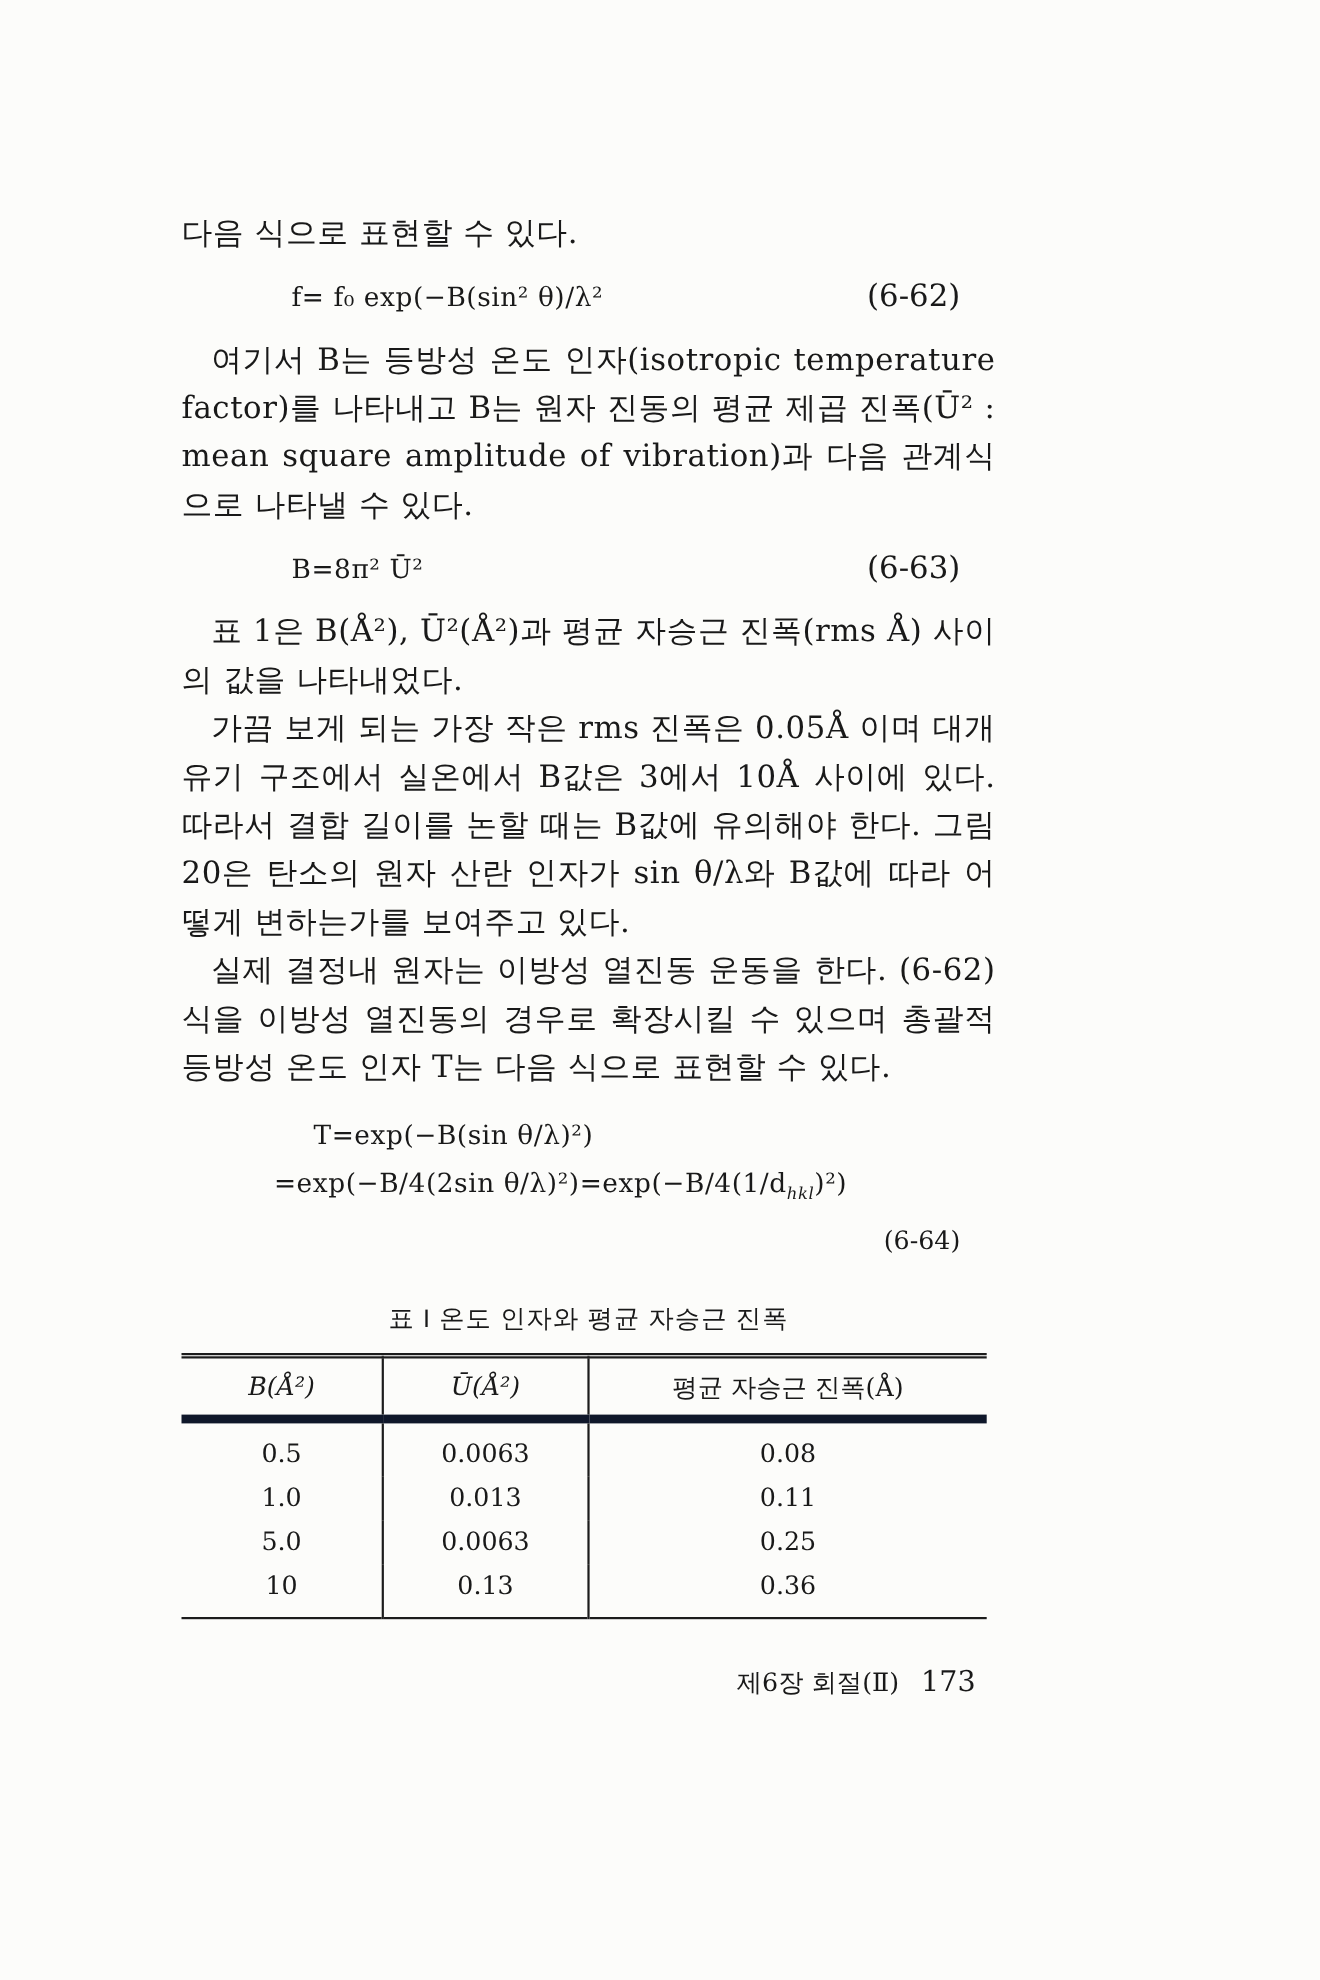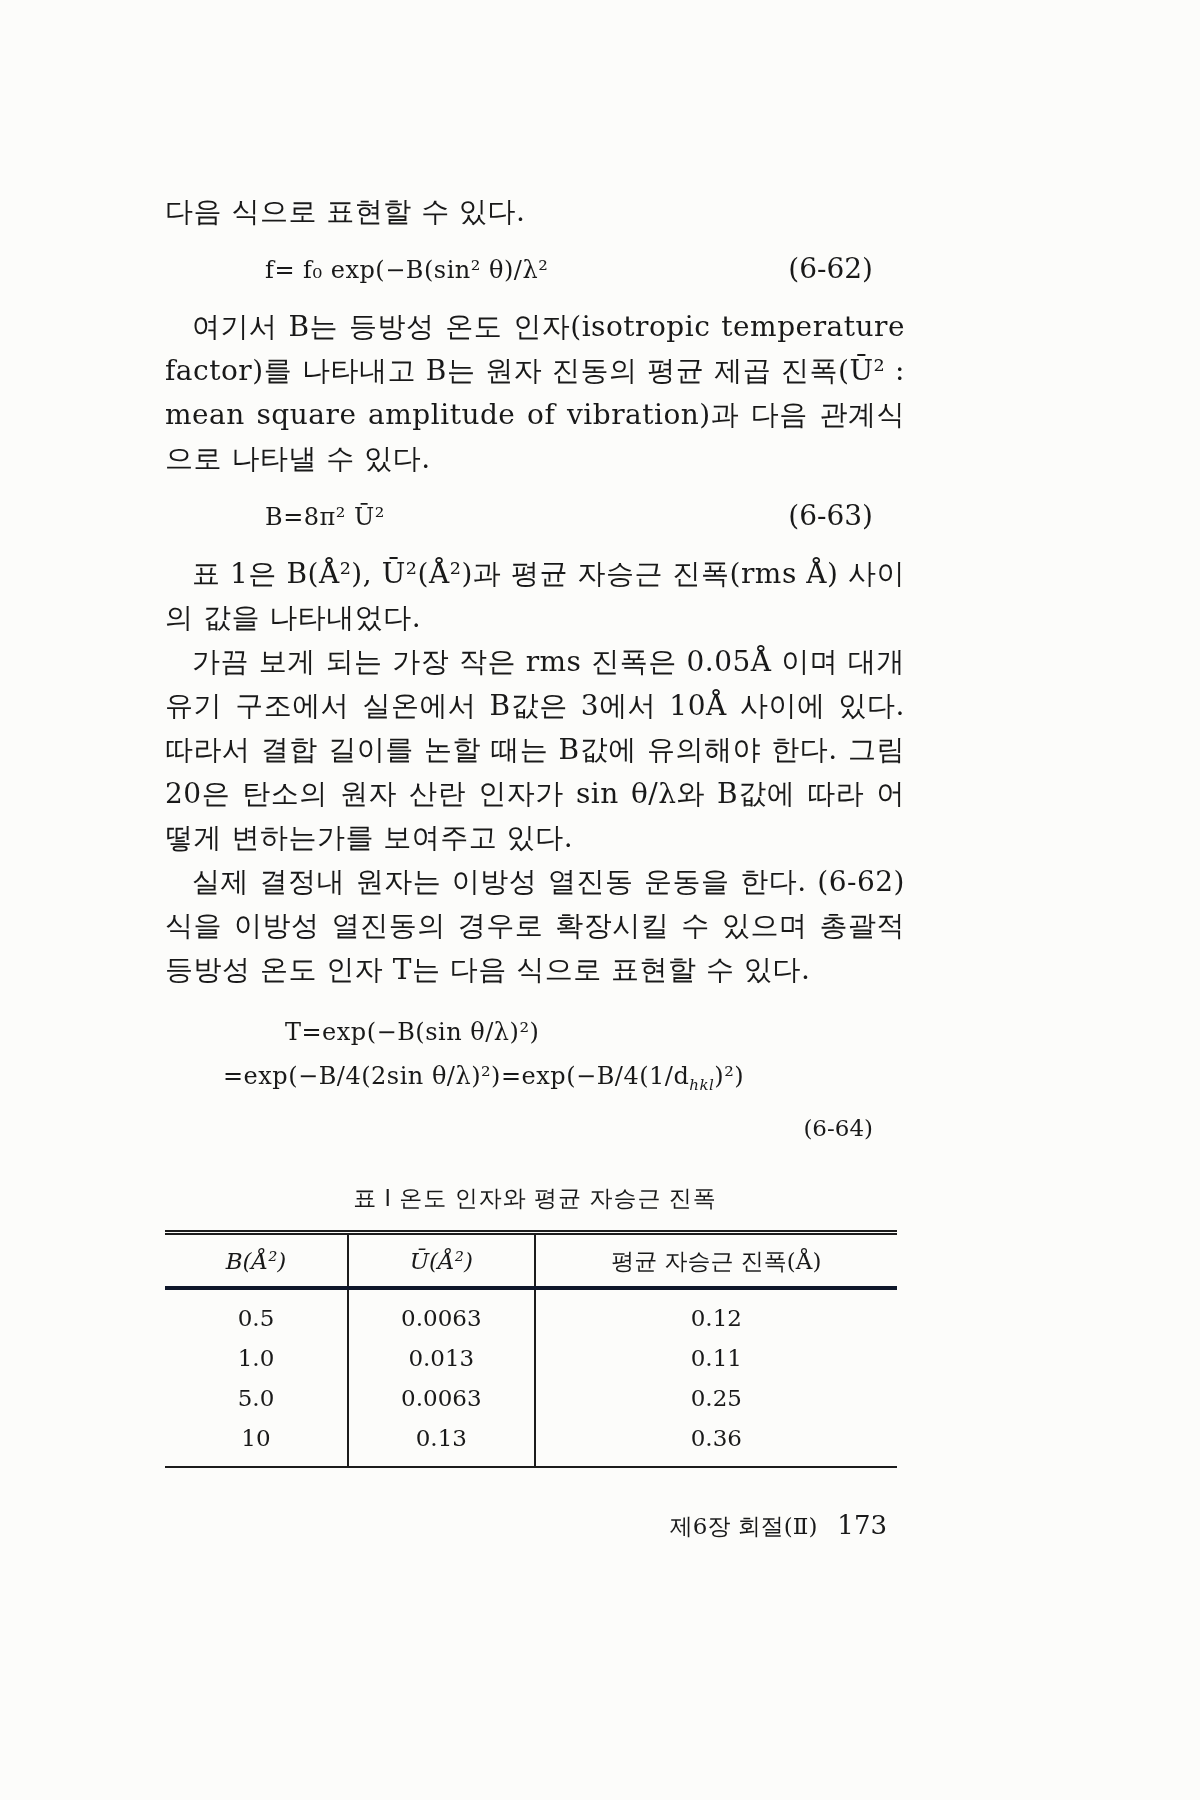--- a/index.html
+++ b/index.html
@@ -46,21 +46,21 @@
   }
   .eq-block {
     margin: 18px 0 14px 0;
     font-size: 24px;
   }
   .eq-block .eq-line {
     margin-left: 120px;
     line-height: 44px;
     letter-spacing: 0.5px;
   }
-  .eq-block .eq-line.cont { margin-left: 58px; }
+  .eq-block .eq-line.cont { margin-left: 84px; }
   .eq-block .eq-num-line {
     text-align: right;
     margin-right: 32px;
     font-size: 23px;
     line-height: 42px;
   }
   sub.var {
     font-style: italic;
     font-size: 15px;
   }
@@ -74,21 +74,21 @@
   }
   table.data-table {
     width: 732px;
     border-collapse: collapse;
     border-top: 5px double #1c1c1c;
     border-bottom: 2px solid #1c1c1c;
     font-size: 23px;
   }
   table.data-table th {
     font-weight: normal;
-    border-bottom: 4px solid #0f172a;
+    border-bottom: 8px solid #0f172a;
     padding: 11px 0 9px 0;
     text-align: center;
   }
   table.data-table th.col1, table.data-table th.col2 { font-style: italic; }
   table.data-table th + th, table.data-table td + td { border-left: 2px solid #1c1c1c; }
   table.data-table td {
     text-align: center;
     padding: 6px 0;
     line-height: 28px;
   }
@@ -151,21 +151,21 @@
       <tr>
         <th class="col1">B(Å²)</th>
         <th class="col2">Ū(Å²)</th>
         <th class="col3">평균 자승근 진폭(Å)</th>
       </tr>
     </thead>
     <tbody>
         <tr>
           <td>0.5</td>
           <td>0.0063</td>
-          <td>0.12</td>
+          <td>0.08</td>
         </tr>
         <tr>
           <td>1.0</td>
           <td>0.013</td>
           <td>0.11</td>
         </tr>
         <tr>
           <td>5.0</td>
           <td>0.0063</td>
           <td>0.25</td>

